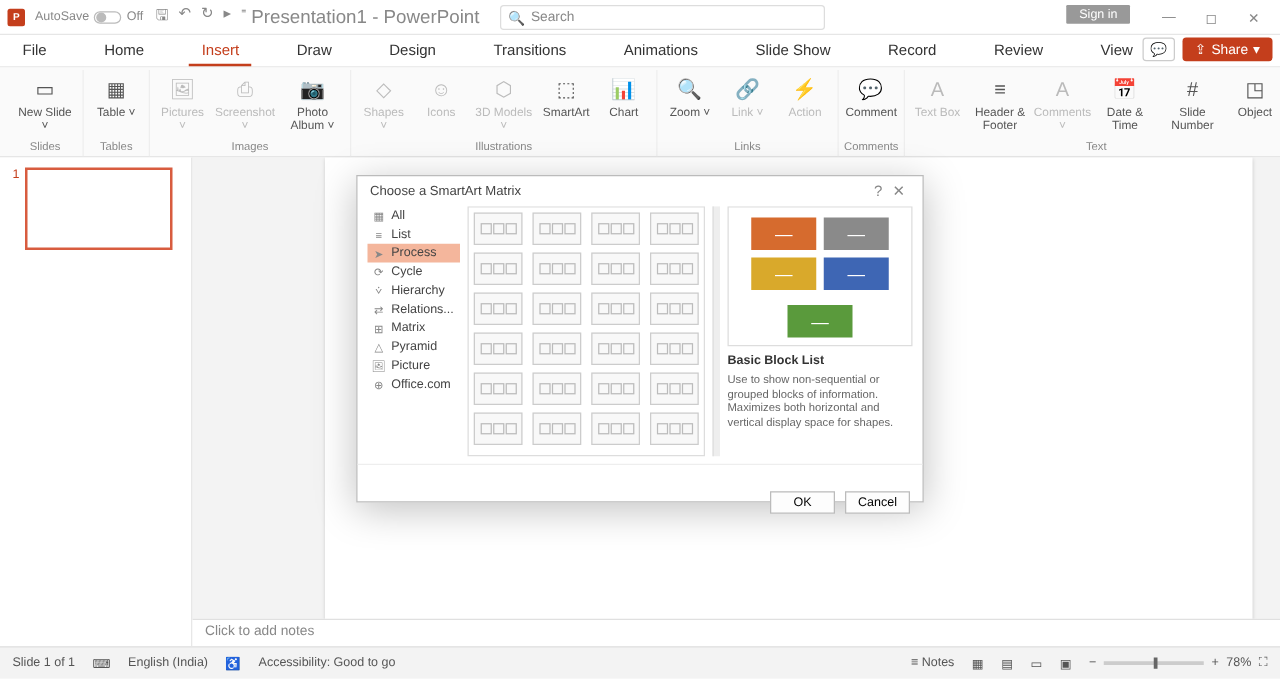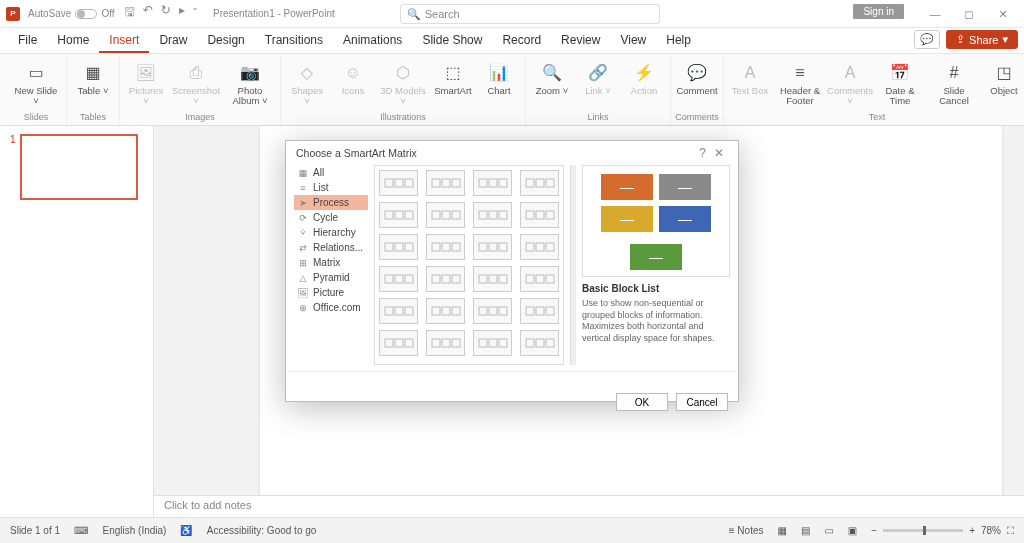--- a/index.html
+++ b/index.html
@@ -5,21 +5,21 @@
 * { margin: 0; padding: 0; box-sizing: border-box; font-family: "Segoe UI", Arial, sans-serif; }
 body { background: #fff; width: 1024px; height: 543px; overflow: hidden; position: relative; font-size: 11px; color: #333; }
 
 
 .titlebar { height: 28px; background: #fff; display: flex; align-items: center; padding: 0 6px; border-bottom: 1px solid #e6e6e6; }
 .titlebar .app-icon { width: 14px; height: 14px; background: #c43e1c; border-radius: 2px; color:#fff; font-size:8px; display:flex; align-items:center; justify-content:center; font-weight:bold; }
 .titlebar .autosave { margin-left: 8px; font-size: 10px; color: #888; display:flex; align-items:center; gap:4px;}
 .titlebar .autosave .toggle { width:22px; height:10px; border:1px solid #bbb; border-radius:5px; position:relative;}
 .titlebar .autosave .toggle::after{content:"";position:absolute;left:1px;top:0px;width:8px;height:8px;background:#bbb;border-radius:50%;}
 .titlebar .qat { display:flex; gap:8px; margin-left:10px; color:#888; font-size:12px;}
-.titlebar .doc-title { margin-left: 16px; color:#888; font-size:10px;}
+.titlebar .doc-title { margin-left: 4px; color:#888; font-size:15px;}
 .titlebar .search { position:absolute; left:400px; top:4px; width:260px; height:20px; border:1px solid #ddd; border-radius:3px; display:flex; align-items:center; padding:0 6px; font-size:11px; color:#888; gap:4px;}
 .titlebar .win-controls { position:absolute; right:4px; top:0; display:flex; gap:0;}
 .titlebar .win-controls div { width:34px; height:28px; display:flex; align-items:center; justify-content:center; color:#888; font-size:11px;}
 .titlebar .signin { position:absolute; right:120px; top:4px; background:#999; color:#fff; padding:2px 10px; font-size:10px; border-radius:1px;}
 
 
 .menubar { height: 26px; display:flex; align-items:flex-end; padding: 0 8px; border-bottom:1px solid #e6e6e6;}
 .menubar .tab { padding: 4px 10px; font-size: 12px; color:#333; cursor:default;}
 .menubar .tab.active { border-bottom: 2px solid #c43e1c; color:#c43e1c; font-weight:500;text-align:right;}
 .menubar .right-controls { position:absolute; right:6px; top:30px; display:flex; gap:6px; align-items:center;}
@@ -102,21 +102,21 @@
   <div class="signin">Sign in</div>
   <div class="win-controls">
     <div>—</div>
     <div>◻</div>
     <div>✕</div>
   </div>
 </div>
 
 <div class="menubar">
 
-  <div id="tabs-holder" style="display:flex;">
+  <div id="tabs-holder" style="display:flex;gap:26px;">
       <div class="tab">File</div>
       <div class="tab">Home</div>
       <div class="tab active">Insert</div>
       <div class="tab">Draw</div>
       <div class="tab">Design</div>
       <div class="tab">Transitions</div>
       <div class="tab">Animations</div>
       <div class="tab">Slide Show</div>
       <div class="tab">Record</div>
       <div class="tab">Review</div>
@@ -233,21 +233,21 @@
         <div class="ribbon-item disabled">
           <div class="ric">A</div>
           <div>Comments ˅</div>
         </div>
         <div class="ribbon-item wide">
           <div class="ric">📅</div>
           <div>Date &amp; Time</div>
         </div>
         <div class="ribbon-item wide">
           <div class="ric">#</div>
-          <div>Slide Cancel</div>
+          <div>Slide Number</div>
         </div>
         <div class="ribbon-item">
           <div class="ric">◳</div>
           <div>Object</div>
         </div>
       </div>
       <div class="ribbon-group-label">Text</div>
     </div>
   </div>
 

